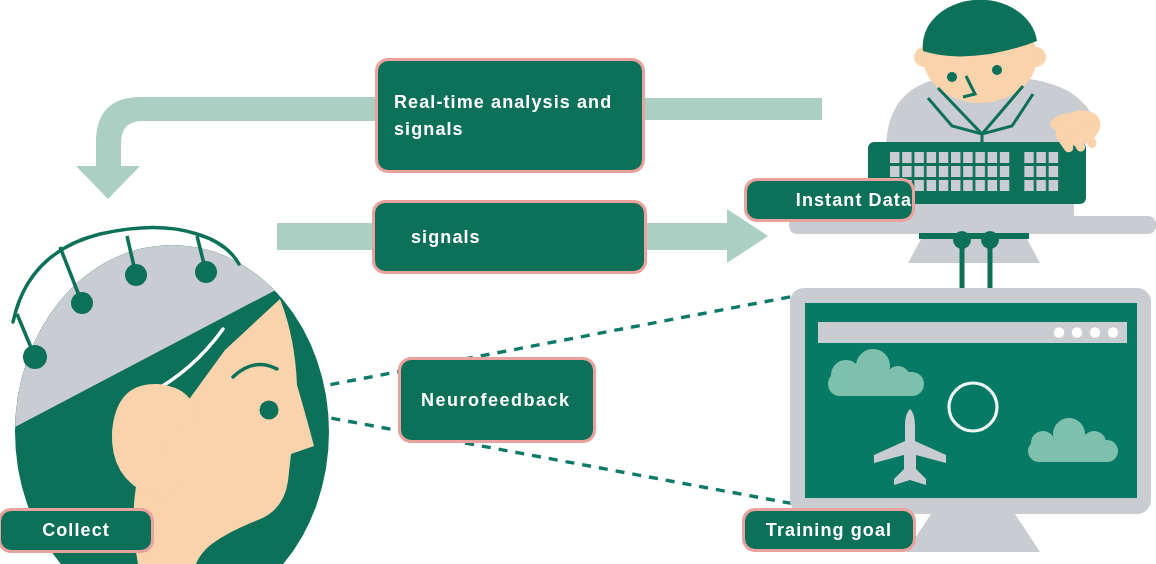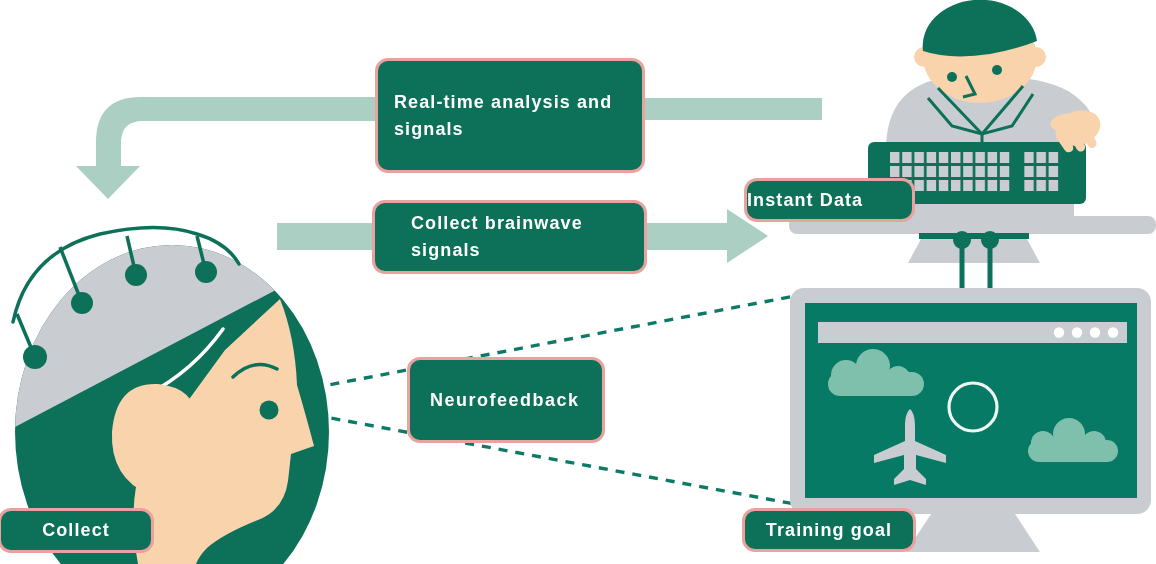--- a/index.html
+++ b/index.html
@@ -44,22 +44,22 @@
     line-height:27px;
     letter-spacing:1.1px;
     display:flex;
     flex-direction:column;
     justify-content:center;
     z-index:5;
   }
   .label-box .ln{display:block;}
   #lb-feedback{left:375px;top:58px;width:270px;height:115px;padding-left:16px;}
   #lb-collect{left:372px;top:200px;width:275px;height:74px;padding-left:36px;}
-  #lb-instant{left:744px;top:178px;width:171px;height:44px;align-items:flex-start;}
-  #lb-neuro{left:398px;top:357px;width:198px;height:86px;padding-left:20px;letter-spacing:1.5px;margin-left:9px;}
+  #lb-instant{left:744px;top:178px;width:171px;height:44px;align-items:flex-end;padding-left:35px;}
+  #lb-neuro{left:398px;top:357px;width:198px;height:86px;padding-left:20px;letter-spacing:1.5px;}
   #lb-trainee{left:-2px;top:508px;width:156px;height:45px;align-items:center;}
   #lb-goal{left:742px;top:508px;width:174px;height:44px;align-items:center;text-align:right;}
 </style>
 </head>
 <body>
 
 <div id="stage">
 
   <svg id="scene" width="1156" height="564" viewBox="0 0 1156 564">
 
@@ -173,21 +173,20 @@
                L905,441 L905,427 C905,419 906,413 910,409 Z"></path>
     </g>
   </svg>
 
   <div class="label-box" id="lb-feedback">
     <span class="ln">Real-time analysis and</span>
     <span class="ln">signals</span>
   </div>
 
   <div class="label-box" id="lb-collect">
-    <span class="ln">Collect brainwave</span>
     <span class="ln">signals</span>
   </div>
 
   <div class="label-box" id="lb-instant">
     <span class="ln">Instant Data</span>
   </div>
 
   <div class="label-box" id="lb-neuro">
     <span class="ln">Neurofeedback</span>
   </div>

